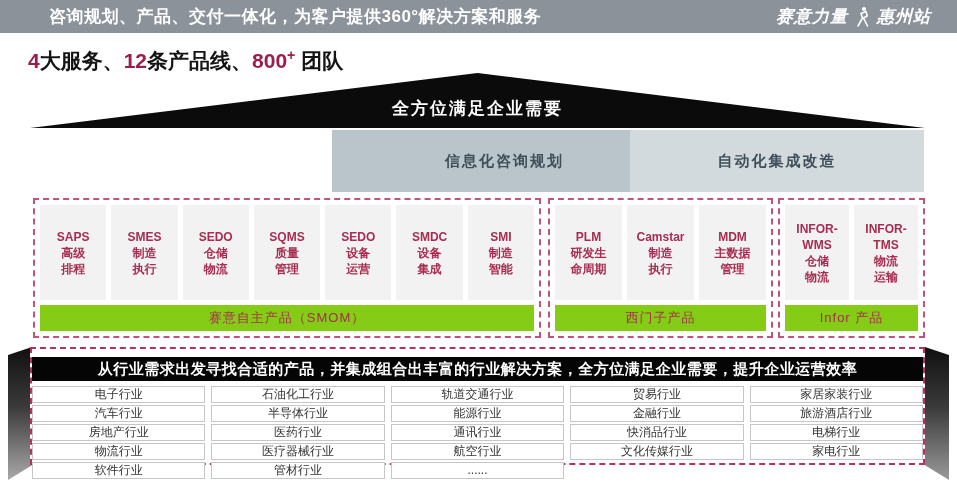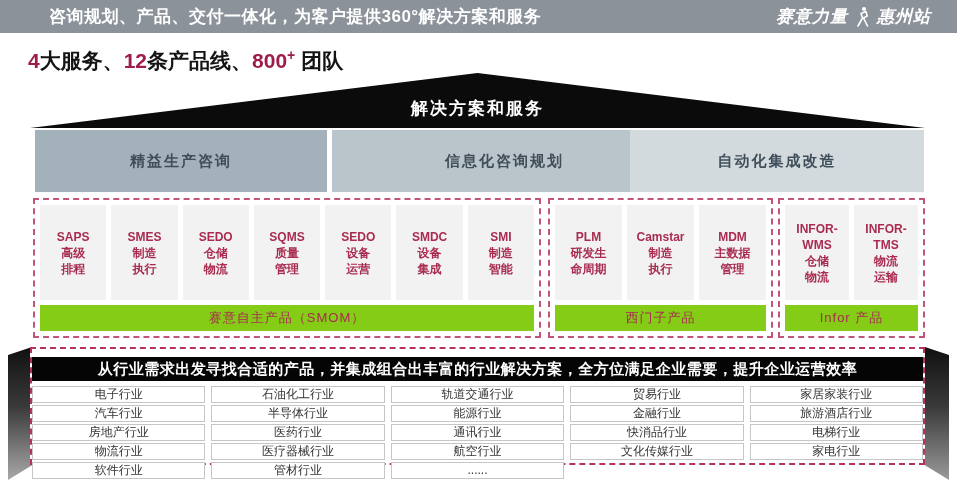--- a/index.html
+++ b/index.html
@@ -79,26 +79,23 @@
       </span>
       <span>惠州站</span>
     </div>
   </header>
 
   <div class="subtitle">
     <span class="acc">4</span><span>大服务、</span><span class="acc">12</span><span>条产品线、</span><span class="acc">800</span><sup class="acc">+</sup> <span>团队</span>
   </div>
 
   <div class="roof">
-    <span class="roof-title">解决方案和服务</span>
-  </div>
-
-  <div class="svc svc1">
-    <span>精益生产咨询</span>
-  </div>
+    <span class="roof-title">全方位满足企业需要</span>
+  </div>
+
   <div class="svc svc2">
     <span>信息化咨询规划</span>
   </div>
   <div class="svc svc3">
     <span>自动化集成改造</span>
   </div>
 
   <div class="pgroup pg1">
     <div class="pboxes">
       <div class="pbox">

